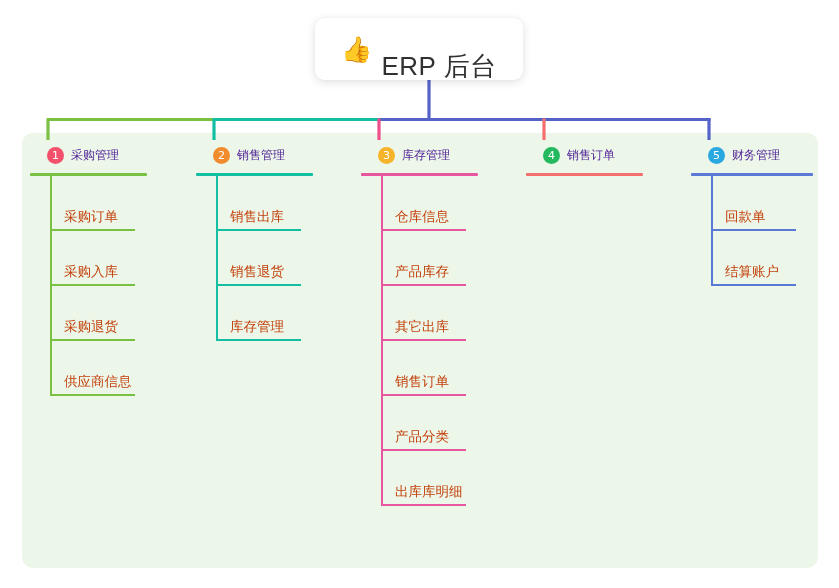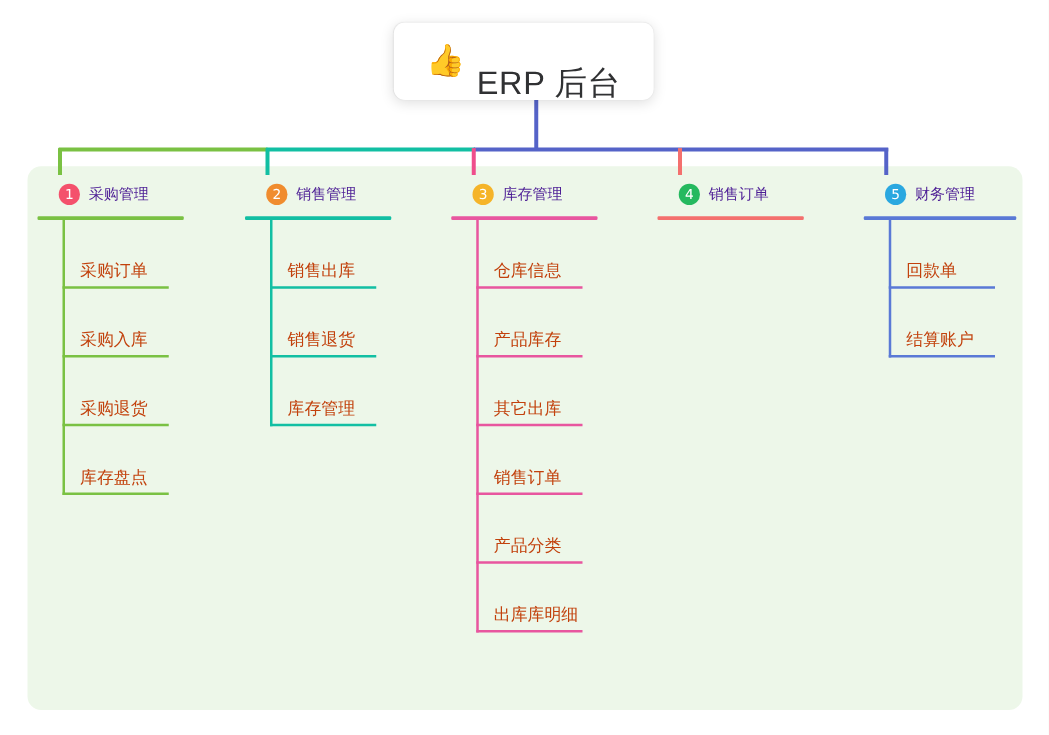--- a/index.html
+++ b/index.html
@@ -101,21 +101,21 @@
           </div>
           <div class="item">
             <span class="item-label">采购入库</span>
             <div class="item-rule" style="background: rgb(122, 193, 67); width: 85px;"></div>
           </div>
           <div class="item">
             <span class="item-label">采购退货</span>
             <div class="item-rule" style="background: rgb(122, 193, 67); width: 85px;"></div>
           </div>
           <div class="item">
-            <span class="item-label">库存盘点</span>
+            <span class="item-label">供应商信息</span>
             <div class="item-rule" style="background: rgb(122, 193, 67); width: 85px;"></div>
           </div>
         </div>
       </div>
       <div class="col" style="left: 196px; width: 150px;">
         <div class="col-head">
           <span class="badge" style="background: rgb(240, 140, 46);">2</span>
           <span class="col-title">销售管理</span>
         </div>
         <div class="head-rule" style="background: rgb(18, 191, 163); width: 117px;"></div>

